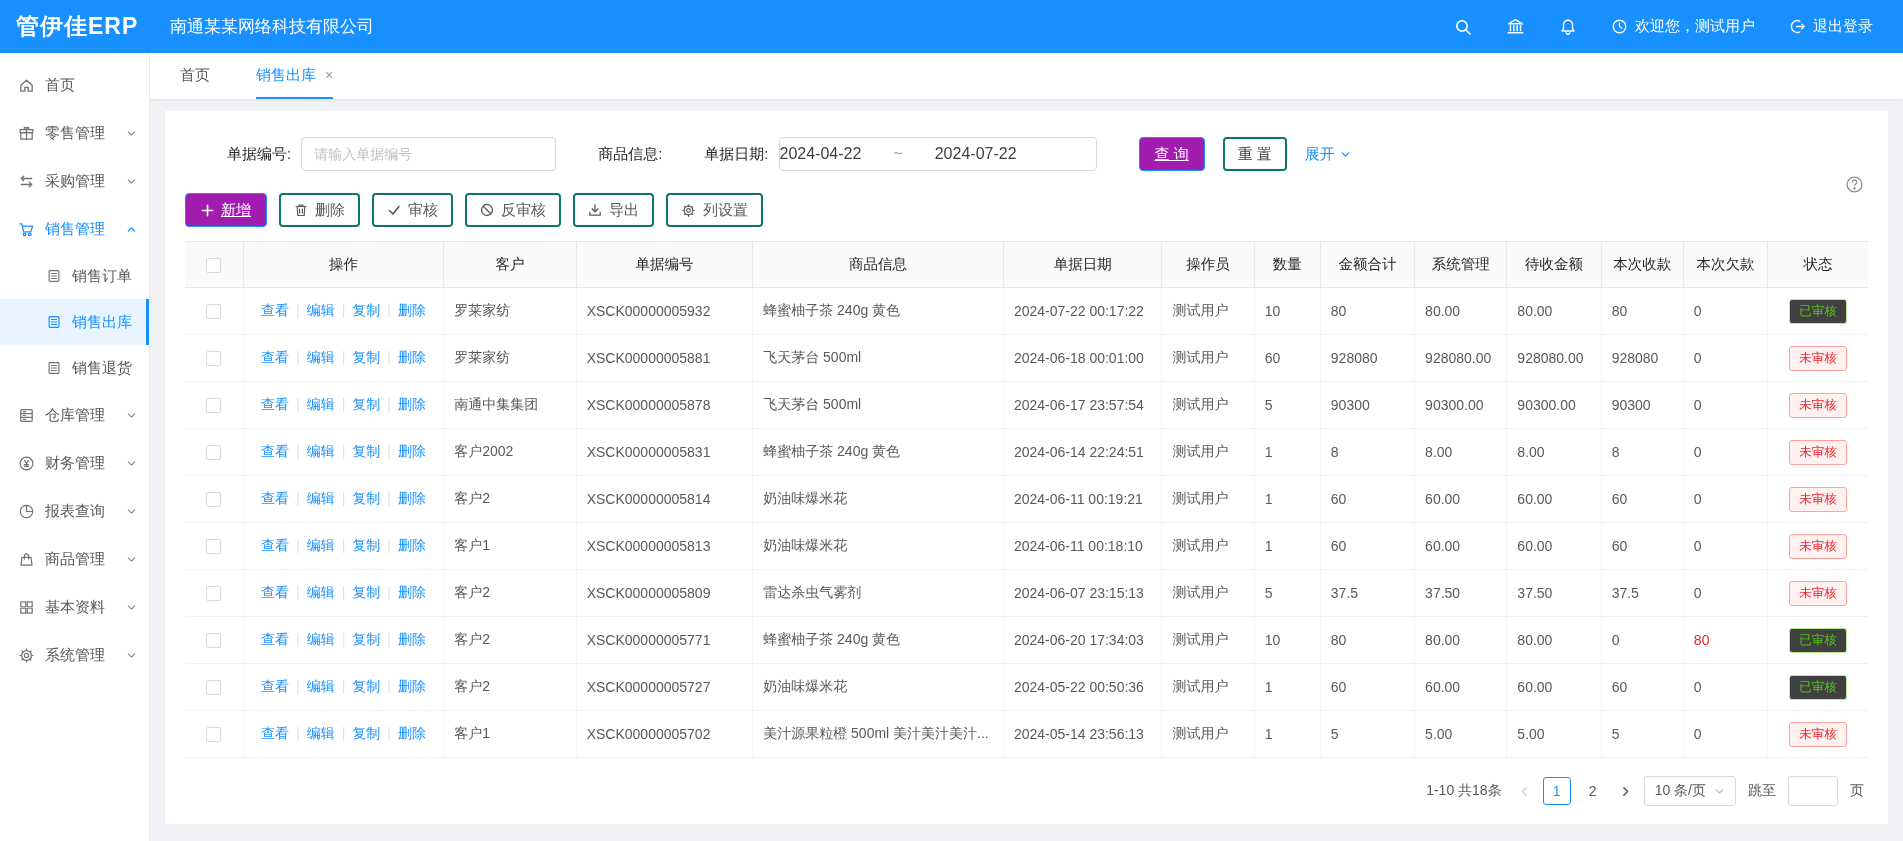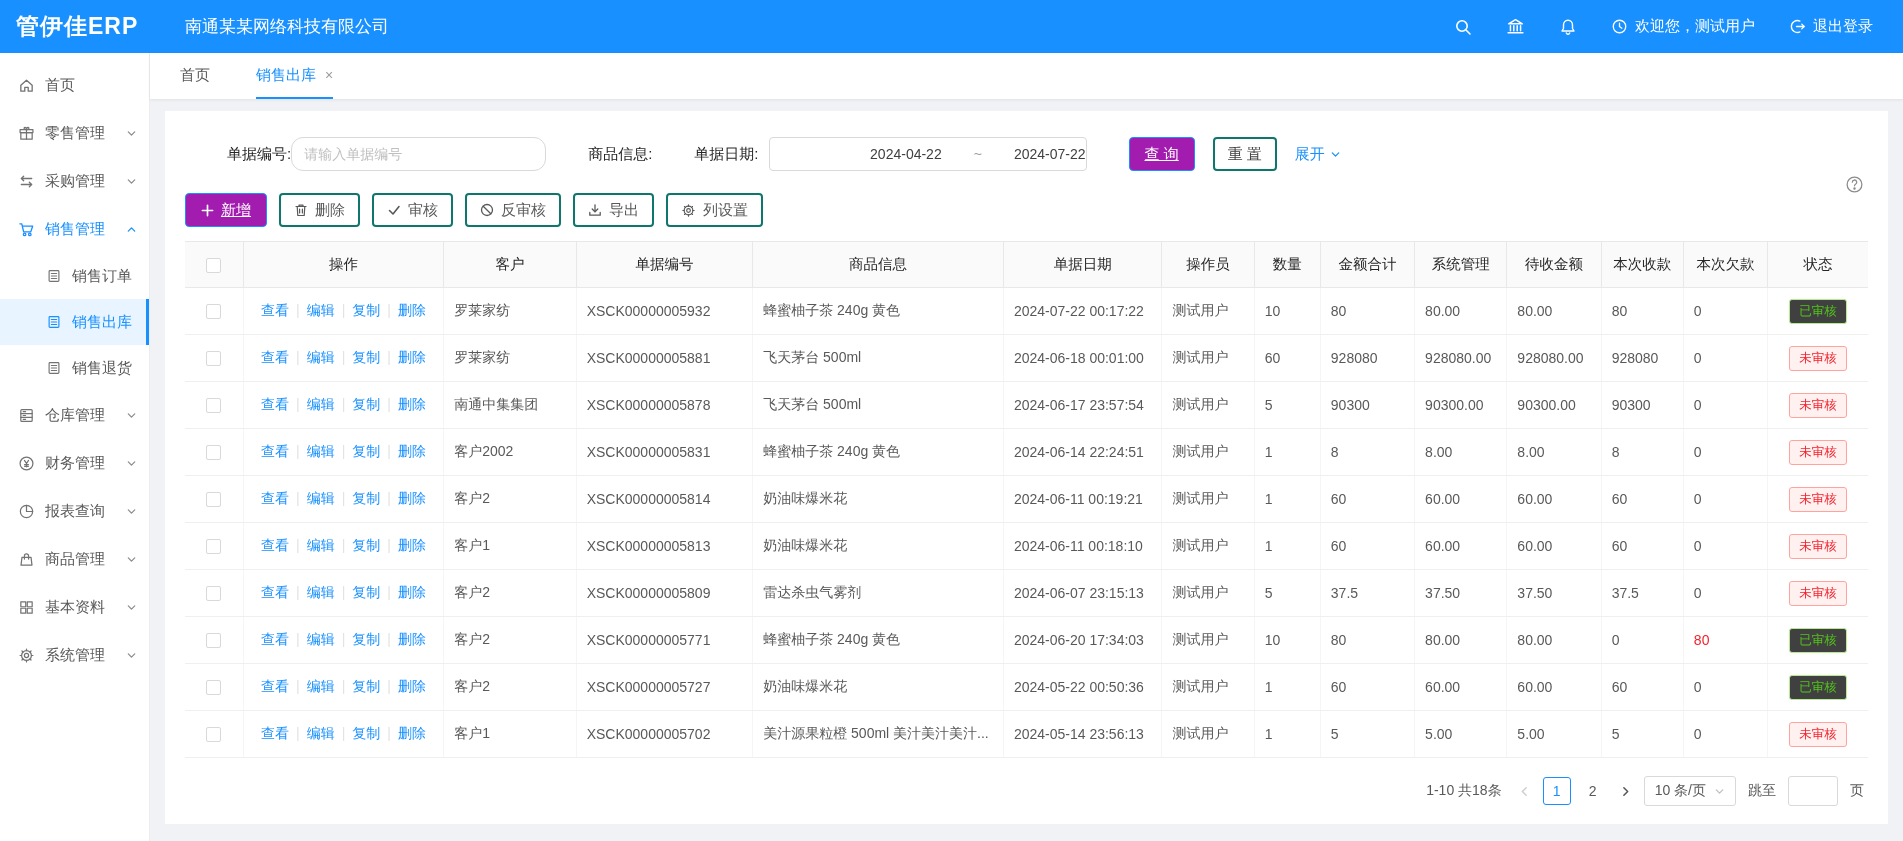--- a/index.html
+++ b/index.html
@@ -7,21 +7,21 @@
   body {
     font-family: "Liberation Sans", "DejaVu Sans", sans-serif;
     background: #f0f2f5;
     overflow: hidden;
     color: #595959;
   }
 
   
   .topbar { height: 53px; background: #1890ff; display: flex; align-items: center; color: #fff; }
   .logo { width: 150px; font-size: 23px; font-weight: bold; padding-left: 16px; letter-spacing: 1px; white-space: nowrap; }
-  .company { font-size: 17px; margin-left: 35px; }
+  .company { font-size: 17px; margin-left: 20px; }
   .topbar-right { margin-left: auto; display: flex; align-items: center; gap: 34px; padding-right: 30px; font-size: 15px; }
   .top-icon { display: flex; align-items: center; cursor: pointer; color: #fff; }
   .top-group { display: flex; align-items: center; gap: 7px; cursor: pointer; }
 
   
   .layout { display: flex; height: 788px; }
   .sidebar { width: 150px; background: #fff; border-right: 1px solid #ececec; padding-top: 8px; flex-shrink: 0; }
   .menu-item { height: 48px; display: flex; align-items: center; padding: 0 12px 0 18px; color: #595959; font-size: 15px; cursor: pointer; position: relative; }
   .menu-item .mi-icon { color: #737373; display: flex; align-items: center; }
   .menu-item .mi-label { margin-left: 10px; flex: 1; white-space: nowrap; }
@@ -37,24 +37,24 @@
   .tabbar { height: 46px; background: #fff; display: flex; align-items: stretch; padding-left: 30px; gap: 46px; box-shadow: 0 1px 3px rgba(0,0,0,0.07); flex-shrink: 0; }
   .tab { display: flex; align-items: center; font-size: 15px; color: #595959; border-bottom: 2px solid transparent; cursor: pointer; gap: 9px; }
   .tab.active { color: #1890ff; border-bottom-color: #1890ff; }
   .tab .close { color: #9b9b9b; font-size: 14px; }
 
   
   .card { background: #fff; margin: 12px 15px 0; padding: 26px 20px 18px; position: relative; }
 
   .filters { display: flex; align-items: center; margin-bottom: 22px; margin-left: 42px; }
   .f-label { font-size: 15px; color: #262626; white-space: nowrap; }
-  .f-input { height: 34px; border: 1px solid #d9d9d9; border-radius: 12px; padding: 12px 12px; font-size: 14px; color: #333; font-family: inherit; outline: none; }
+  .f-input { height: 34px; border: 1px solid #d9d9d9; border-radius: 4px; padding: 12px 12px; font-size: 14px; color: #333; margin-left: 10px; font-family: inherit; outline: none; }
   .f-input::placeholder { color: #bfbfbf; }
   .gap-lg { margin-left: 42px; }
-  .date-box { margin-left: 10px; width: 318px; height: 34px; border: 1px solid #d9d9d9; border-radius: 4px; display: flex; align-items: center; justify-content: flex-end; gap: 32px; font-size: 14px; color: #404040; cursor: pointer; }
+  .date-box { margin-left: 10px; width: 318px; height: 34px; border: 1px solid #d9d9d9; border-radius: 4px; display: flex; align-items: center; justify-content: flex-start; gap: 32px; font-size: 16px; color: #404040; cursor: pointer; }
   .date-sep { color: #999; }
   .btn { height: 34px; border-radius: 4px; font-size: 15px; cursor: pointer; font-family: inherit; }
   .btn-primary { background: #a21caf; color: #fff; border: 1px solid #1890ff; padding: 4px 15px; text-decoration: underline; }
   .btn-plain { background: #fff; color: #404040; border: 2px solid #0f766e; padding: 0 13px; }
   .expand-link { color: #1890ff; font-size: 15px; margin-left: 18px; display: flex; gap: 5px; align-items: center; cursor: pointer; }
 
   .toolbar { display: flex; gap: 12px; margin-bottom: 14px; }
   .tbtn { display: flex; align-items: center; gap: 7px; color: #595959; }
   .tbtn.btn-primary { color: #fff; }
   .help { position: absolute; top: 64px; right: 24px; color: #8c8c8c; cursor: pointer; }

